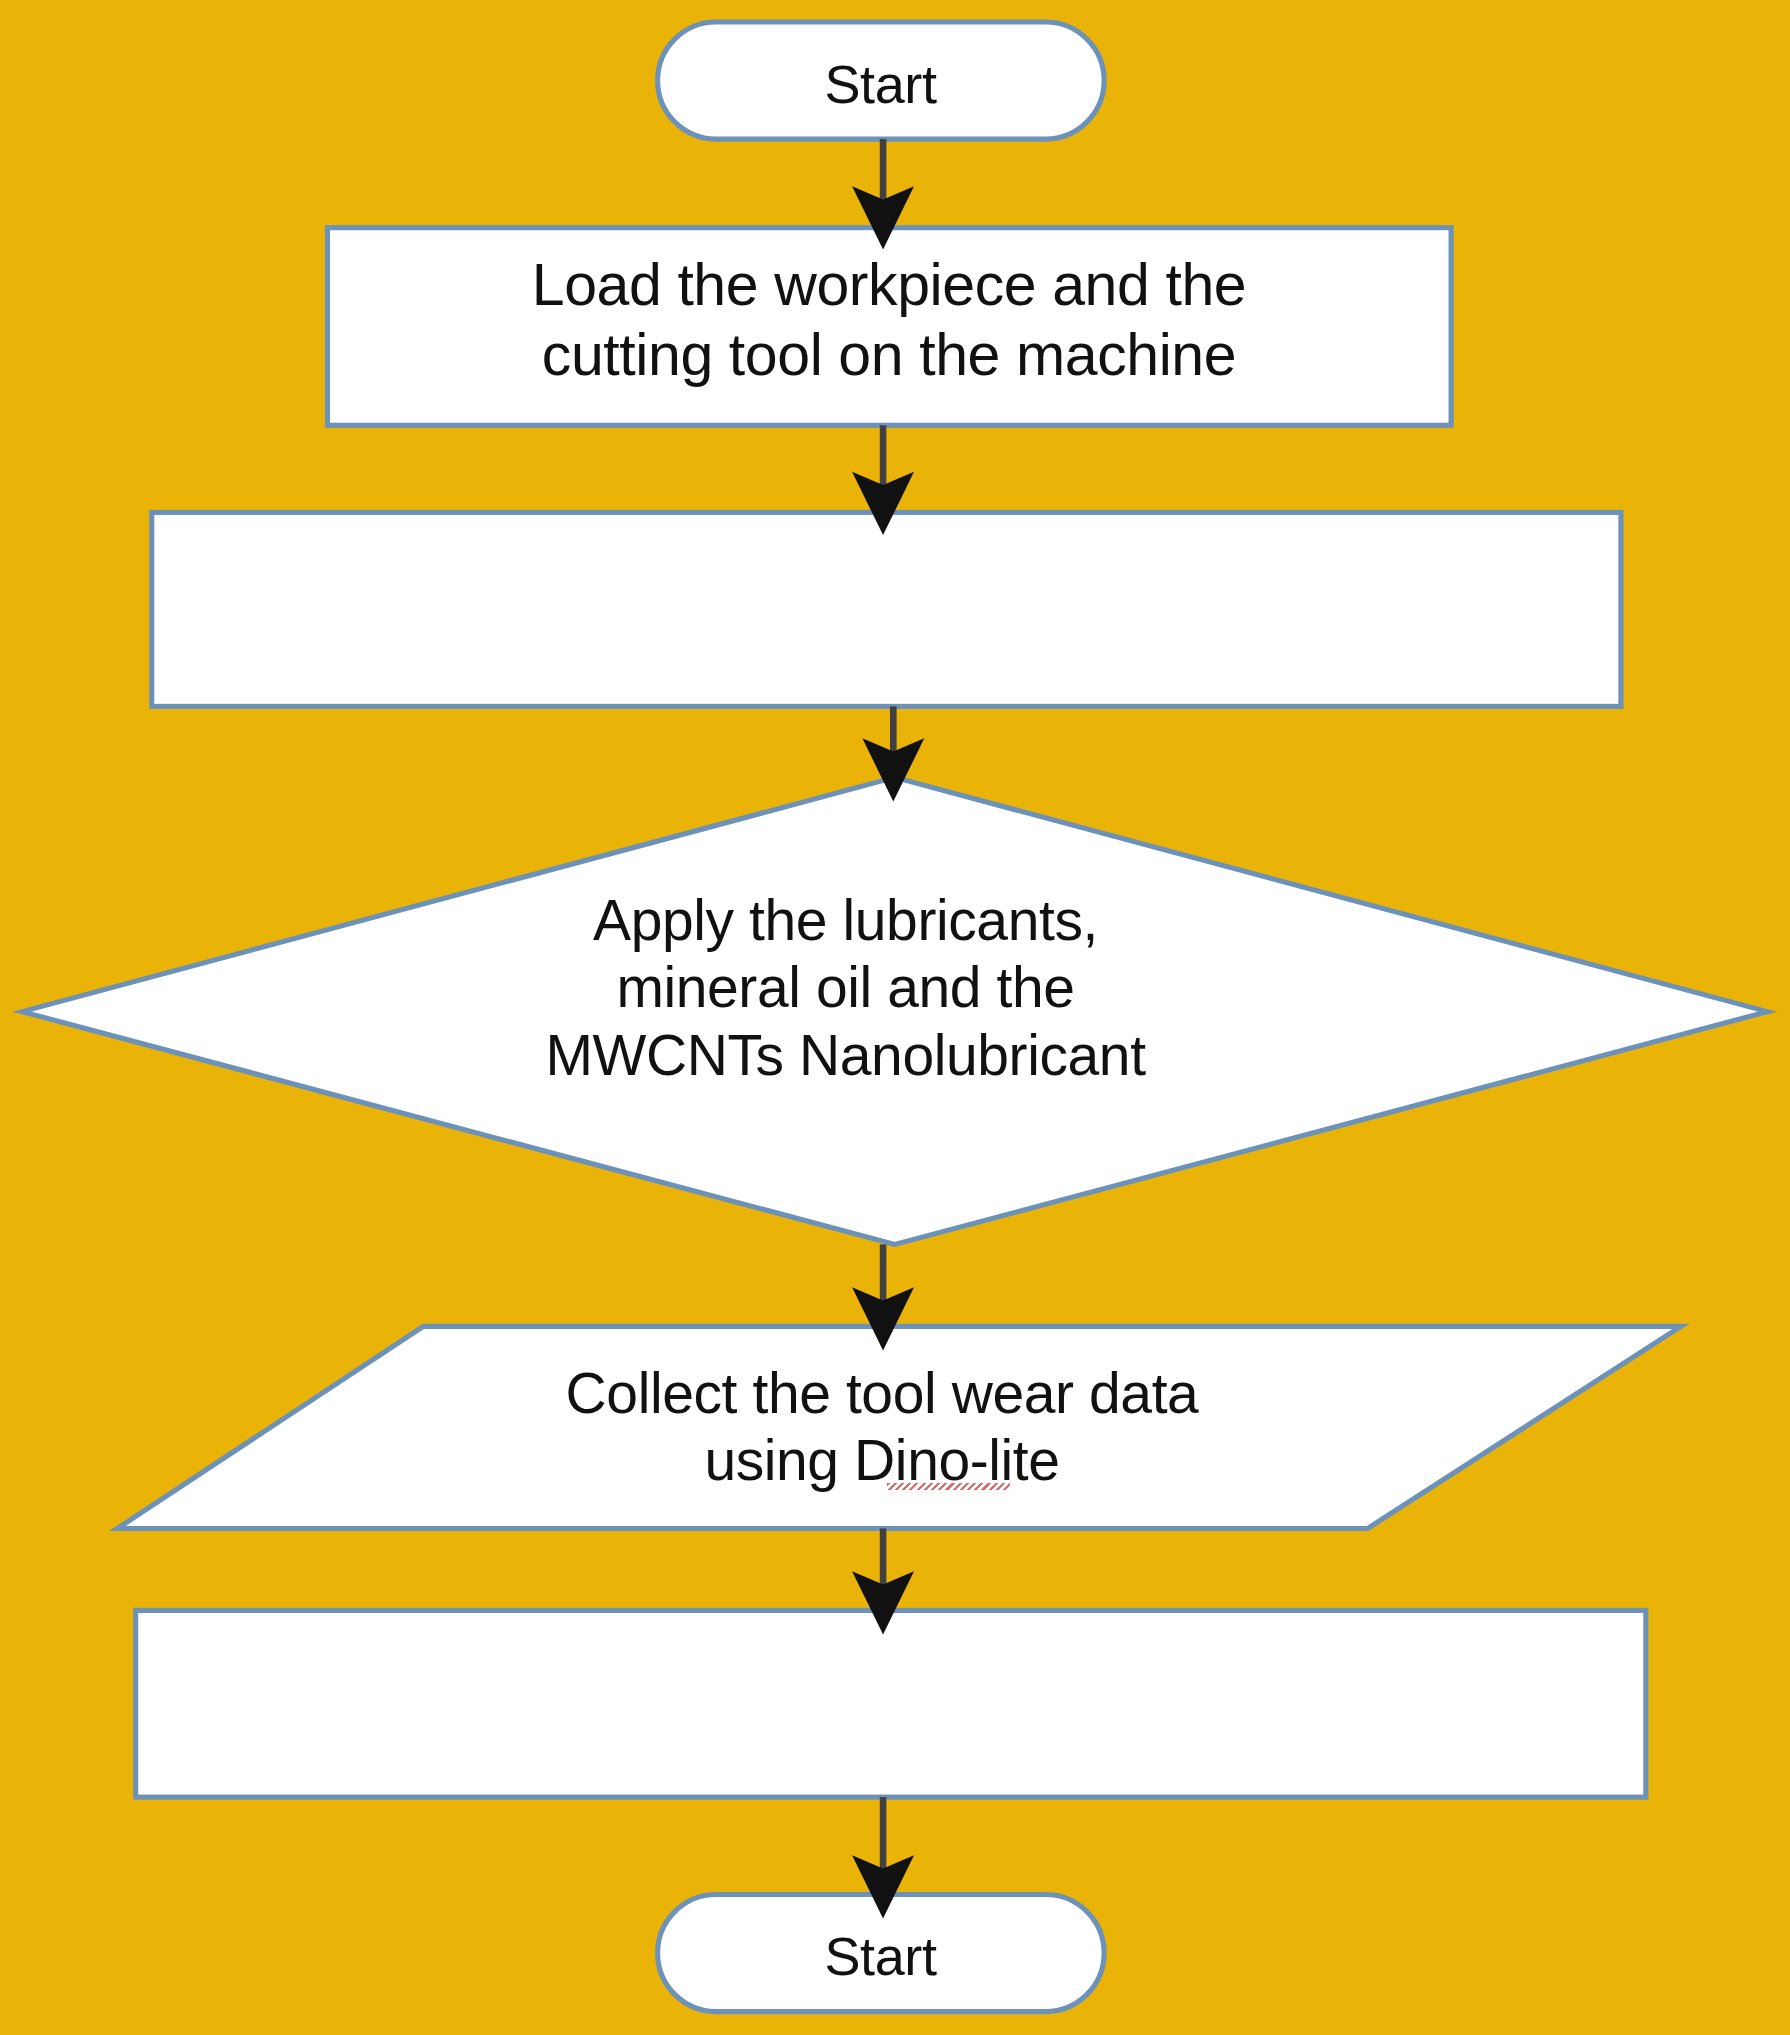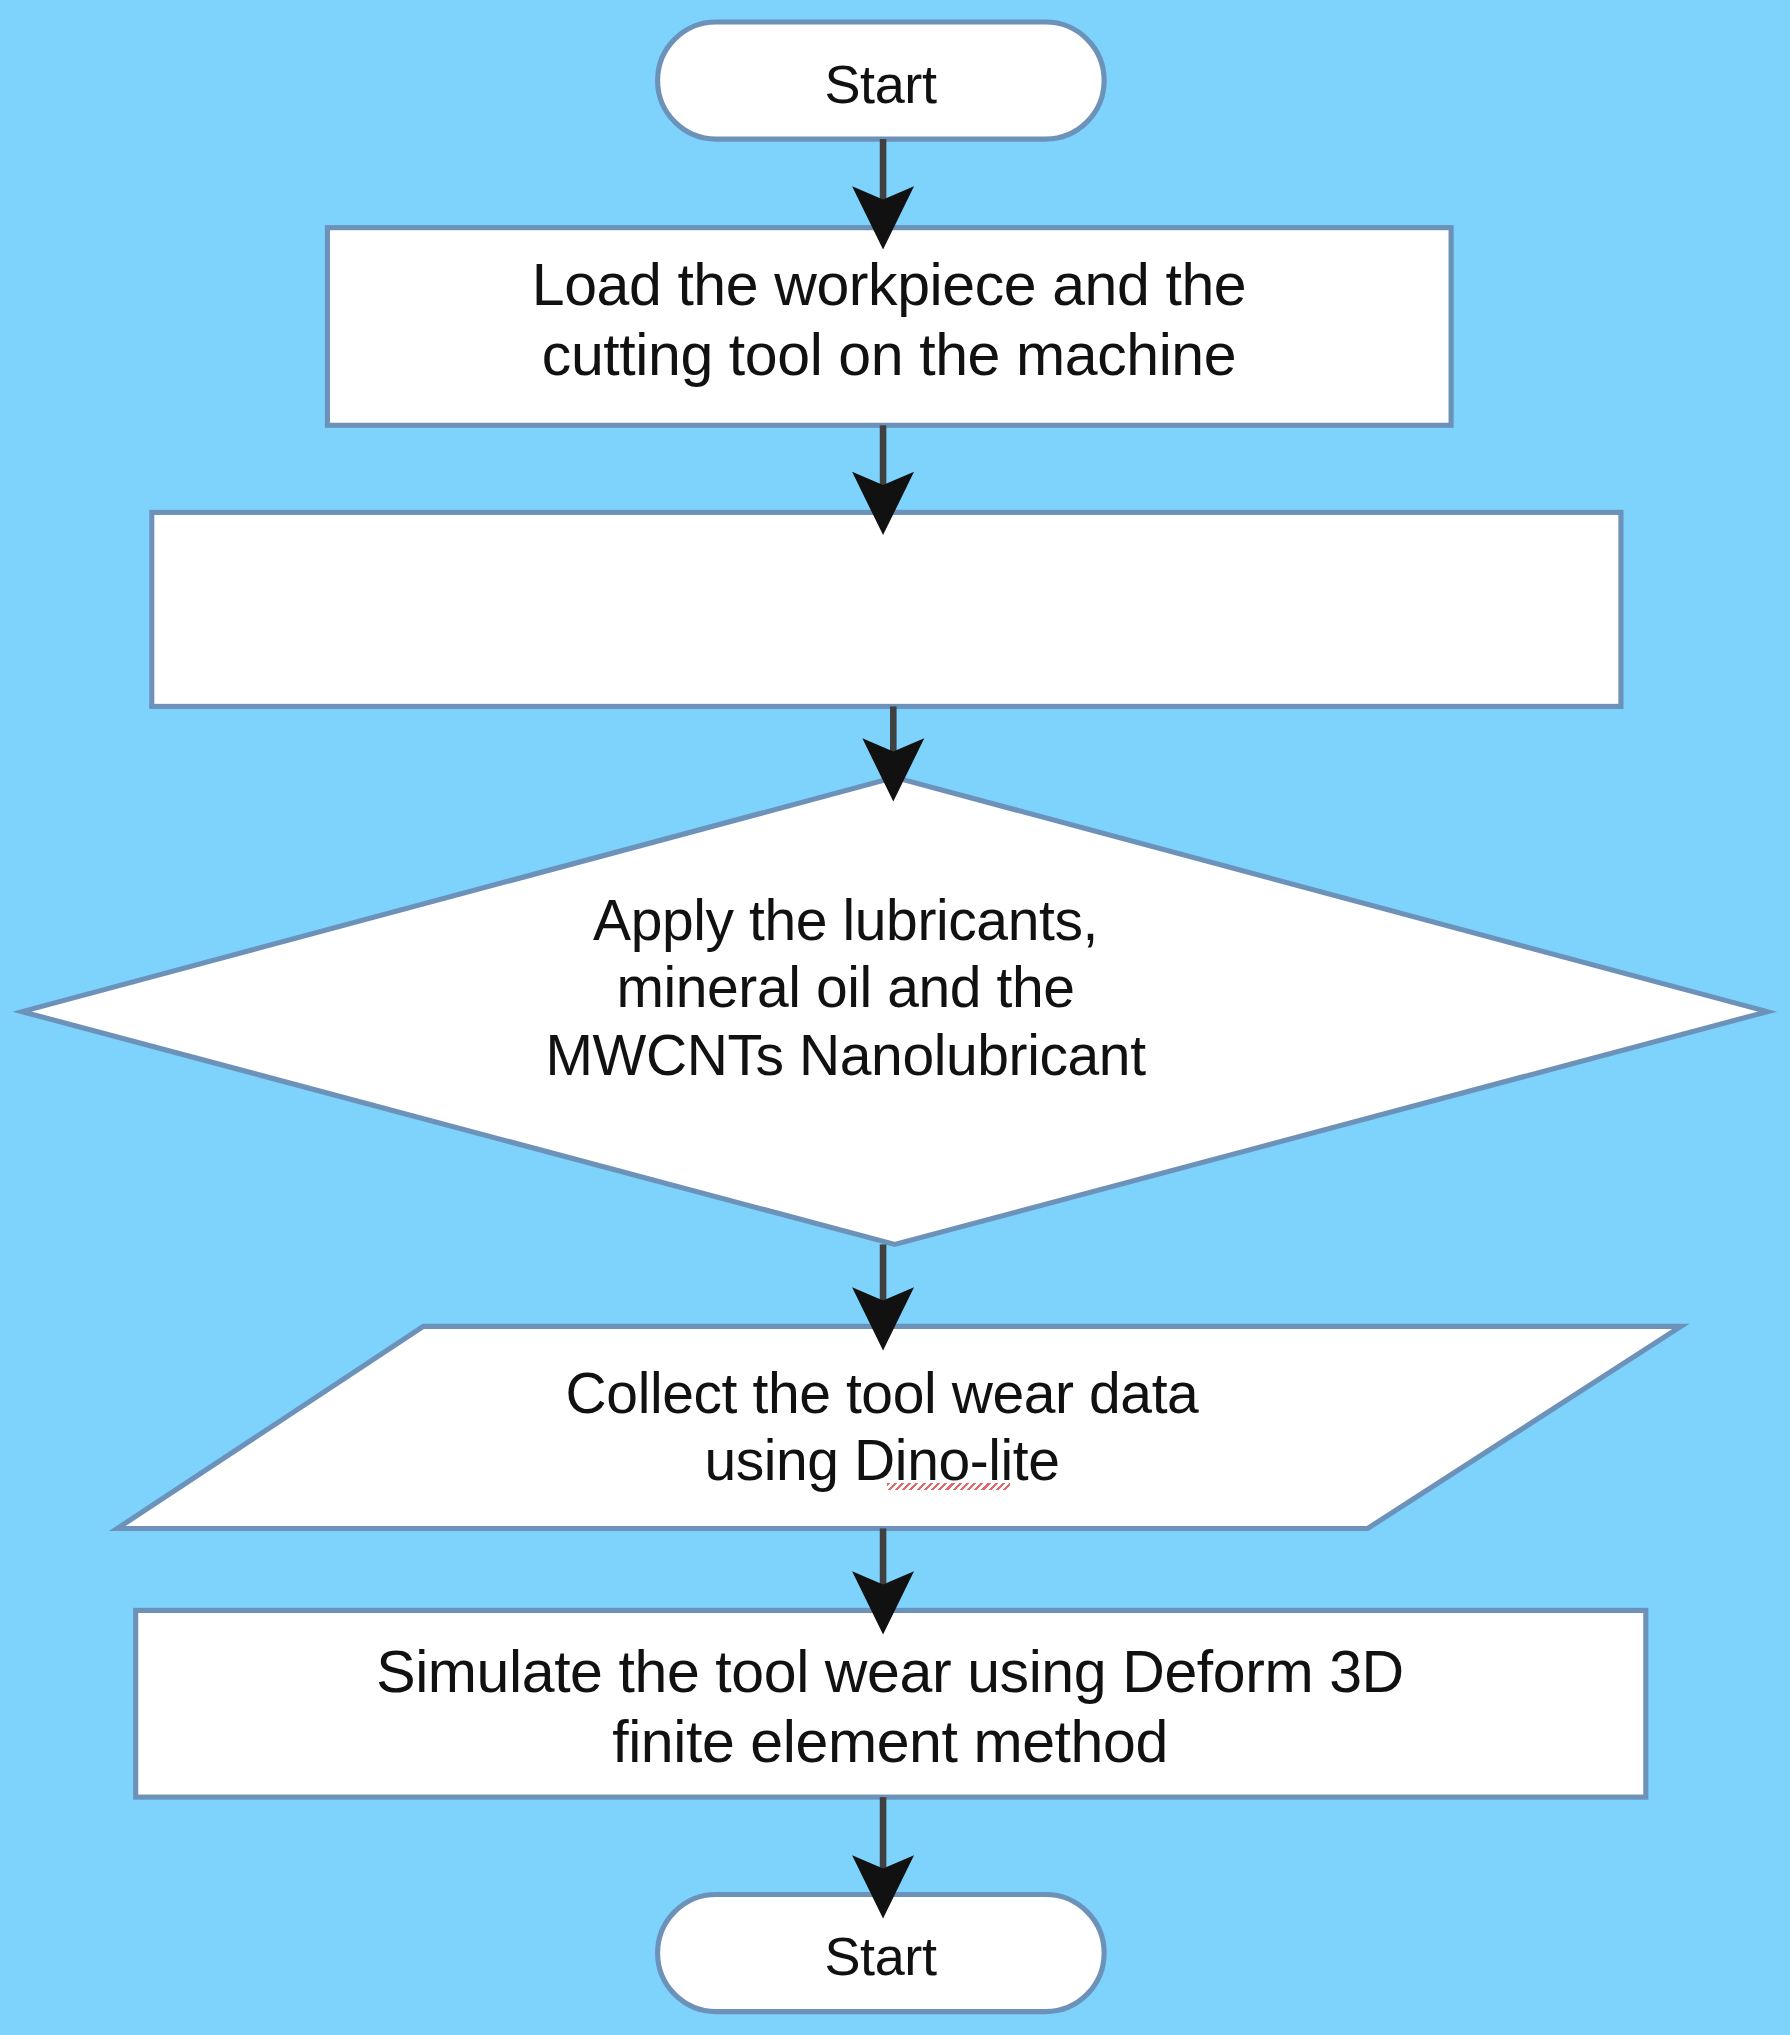--- a/index.html
+++ b/index.html
@@ -7,21 +7,21 @@
     padding: 0;
     background: #ffffff;
   }
   body {
     font-family: "Liberation Sans", sans-serif;
   }
   #flow-root {
     position: relative;
     width: 1791px;
     height: 2035px;
-    background: #7dd3fc;
+    background: #eab308;
     overflow: hidden;
   }
   .node-text {
     position: absolute;
     z-index: 5;
     color: #111111;
     text-align: center;
     font-family: "Liberation Sans", sans-serif;
     line-height: 1.18;
     white-space: pre-line;
@@ -105,22 +105,20 @@
 cutting tool on the machine</div>
 
 
   <div class="node-text decision-text" style="left:410px; top:887px; width:871px;">Apply the lubricants,
 mineral oil and the
 MWCNTs Nanolubricant</div>
 
   <div class="node-text io-text" style="left:410px; top:1360px; width:944px;">Collect the tool wear data
 using Dino-lite</div>
 
-  <div class="node-text process-text" style="left:135px; top:1638px; width:1510px;">Simulate the tool wear using Deform 3D
-finite element method</div>
 
   <div class="node-text terminator-text" style="left:657px; top:1925px; width:447px;">Start</div>
 
   <div class="spell-underline" style="left:887px; top:1483px; width:123px;
               background-image: repeating-linear-gradient(135deg,#e06a6a 0 2.2px,transparent 2.2px 5.1px);"></div>
 
   <div class="hit" style="left:657px; top:22px; width:447px; height:117px; border-radius:59px;"></div>
   <div class="hit" style="left:327px; top:228px; width:1124px; height:198px;"></div>
   <div class="hit" style="left:152px; top:512px; width:1469px; height:194px;"></div>
   <div class="hit" style="left:22px; top:778px; width:1745px; height:467px;"></div>

